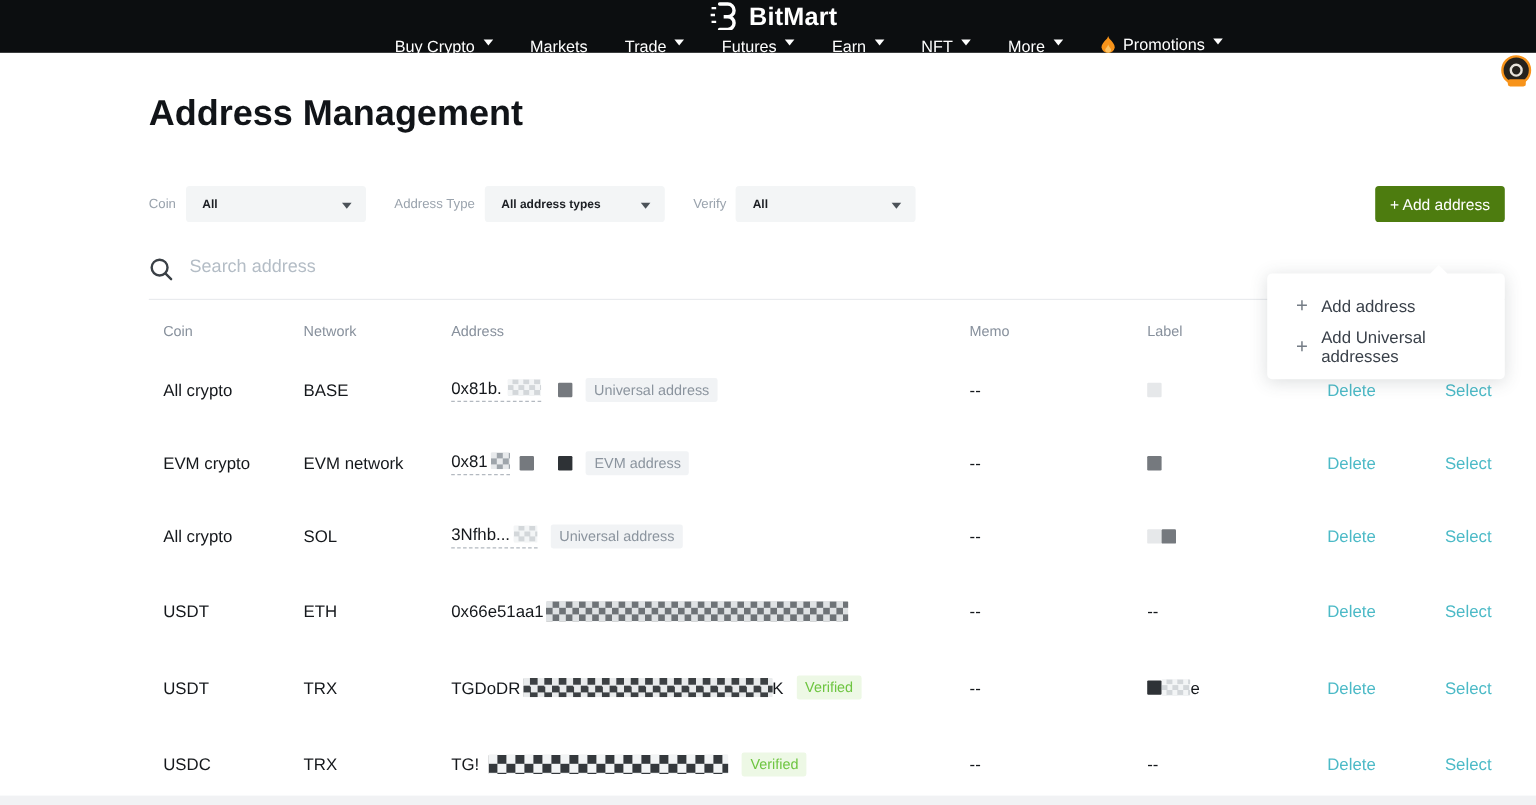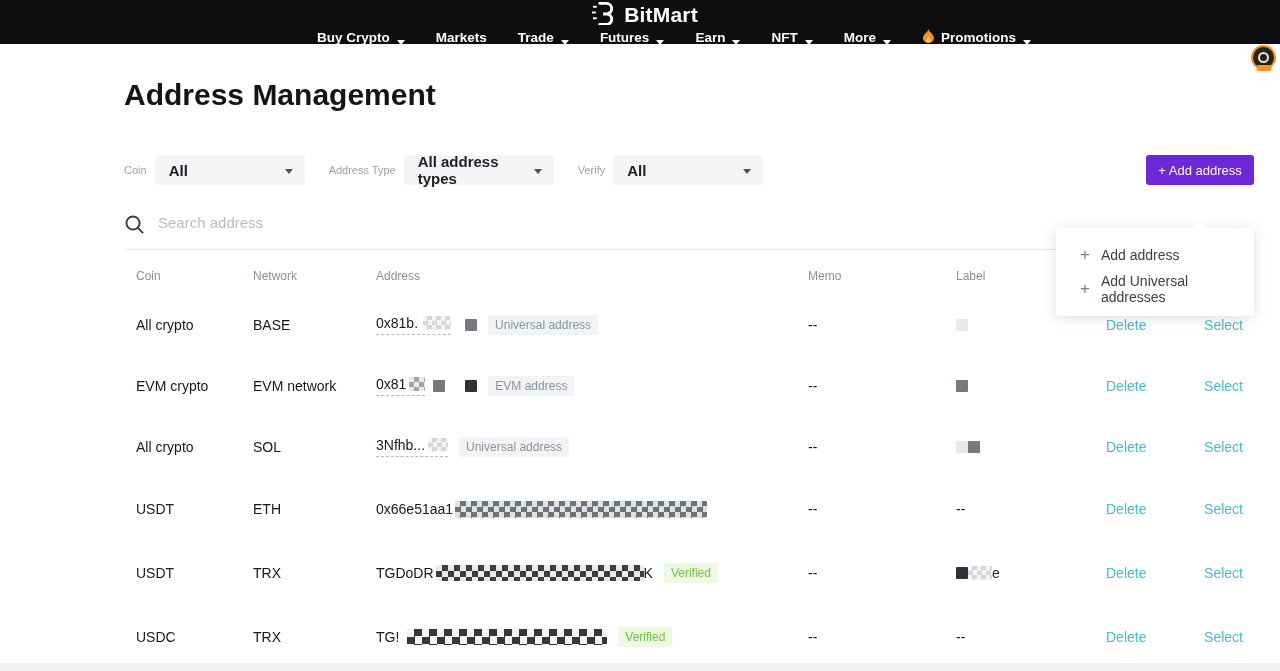--- a/index.html
+++ b/index.html
@@ -5,21 +5,21 @@
   * { box-sizing: border-box; margin: 0; padding: 0; }
   html,body { width:1280px; height:671px; overflow:hidden; background:#fff;
     font-family:"Liberation Sans", sans-serif; color:#16191d; }
 
   
   .nav { height:44px; background:#0c0e10; display:flex; align-items:center;
     padding:0 4px 0 14px; color:#fff;flex-direction:column; }
   .brand { display:flex; align-items:center; gap:7px; cursor:pointer; }
   .brand-name { font-size:21px; font-weight:700; letter-spacing:.2px; }
   .nav-left { display:flex; align-items:center; gap:31px; margin-left:58px; }
-  .nav-item { display:flex; align-items:flex-end; font-size:13.5px; font-weight:700;
+  .nav-item { display:flex; align-items:flex-start; font-size:13.5px; font-weight:400;
     cursor:pointer; white-space:nowrap; }
   .caret { width:0; height:0; border-left:4px solid transparent;
     border-right:4px solid transparent; border-top:5px solid currentColor;
     display:inline-block; margin-left:7px; margin-top:2px; }
   .nav-right { margin-left:auto; display:flex; align-items:center; gap:28px; }
   .flame { margin-right:6px; display:inline-flex; }
   .avatar { position:relative; width:25px; height:25px; border-radius:50%;
     border:2px solid #f7931a; background:#26221c; display:flex; align-items:center;
     justify-content:center; margin-left:2px; cursor:pointer; flex:none; }
   .avatar-inner { width:11px; height:11px; border:2px solid #e9e4da; border-radius:50%; }
@@ -28,24 +28,24 @@
 
   
   main { position:relative; margin:0 26px 0 124px; }
   h1 { margin-top:30px; font-size:30px; line-height:42px; font-weight:700; color:#111418; }
 
   .filter-row { margin-top:39px; display:flex; align-items:center; }
   .filter-group { display:flex; align-items:center; }
   .filter-label { font-size:11px; color:#9aa3ad; margin-right:8px; white-space:nowrap; }
   .select-box { width:150px; height:30px; background:#f3f5f6; border-radius:3px;
     display:flex; align-items:center; padding:0 12px 0 14px; cursor:pointer; }
-  .select-value { font-size:15px; font-weight:600; color:#1b1e23; flex:1; }
+  .select-value { font-size:10px; font-weight:600; color:#1b1e23; flex:1; }
   .select-box .caret { color:#4b5258; margin-left:0; }
   .gap24 { width:24px; }
-  .add-btn { margin-left:auto; width:108px; height:30px; background:#6d28d9;
+  .add-btn { margin-left:auto; width:108px; height:30px; background:#4d7c0f;
     color:#fff; font-size:13px; border:none; border-radius:3px; cursor:pointer;
     font-family:"Liberation Sans", sans-serif; }
 
   .add-menu { position:absolute; top:154px; right:0; width:198px; background:#fff;
     border-radius:4px; box-shadow:0 2px 14px rgba(60,70,80,.18); padding:10px 0;
     z-index:5; }
   .menu-arrow { position:absolute; top:-5px; left:138px; width:10px; height:10px;
     background:#fff; transform:rotate(45deg); }
   .menu-item { height:34px; display:flex; align-items:center; padding:0 0 0 24px;
     font-size:14px; color:#3a414a; cursor:pointer; }

